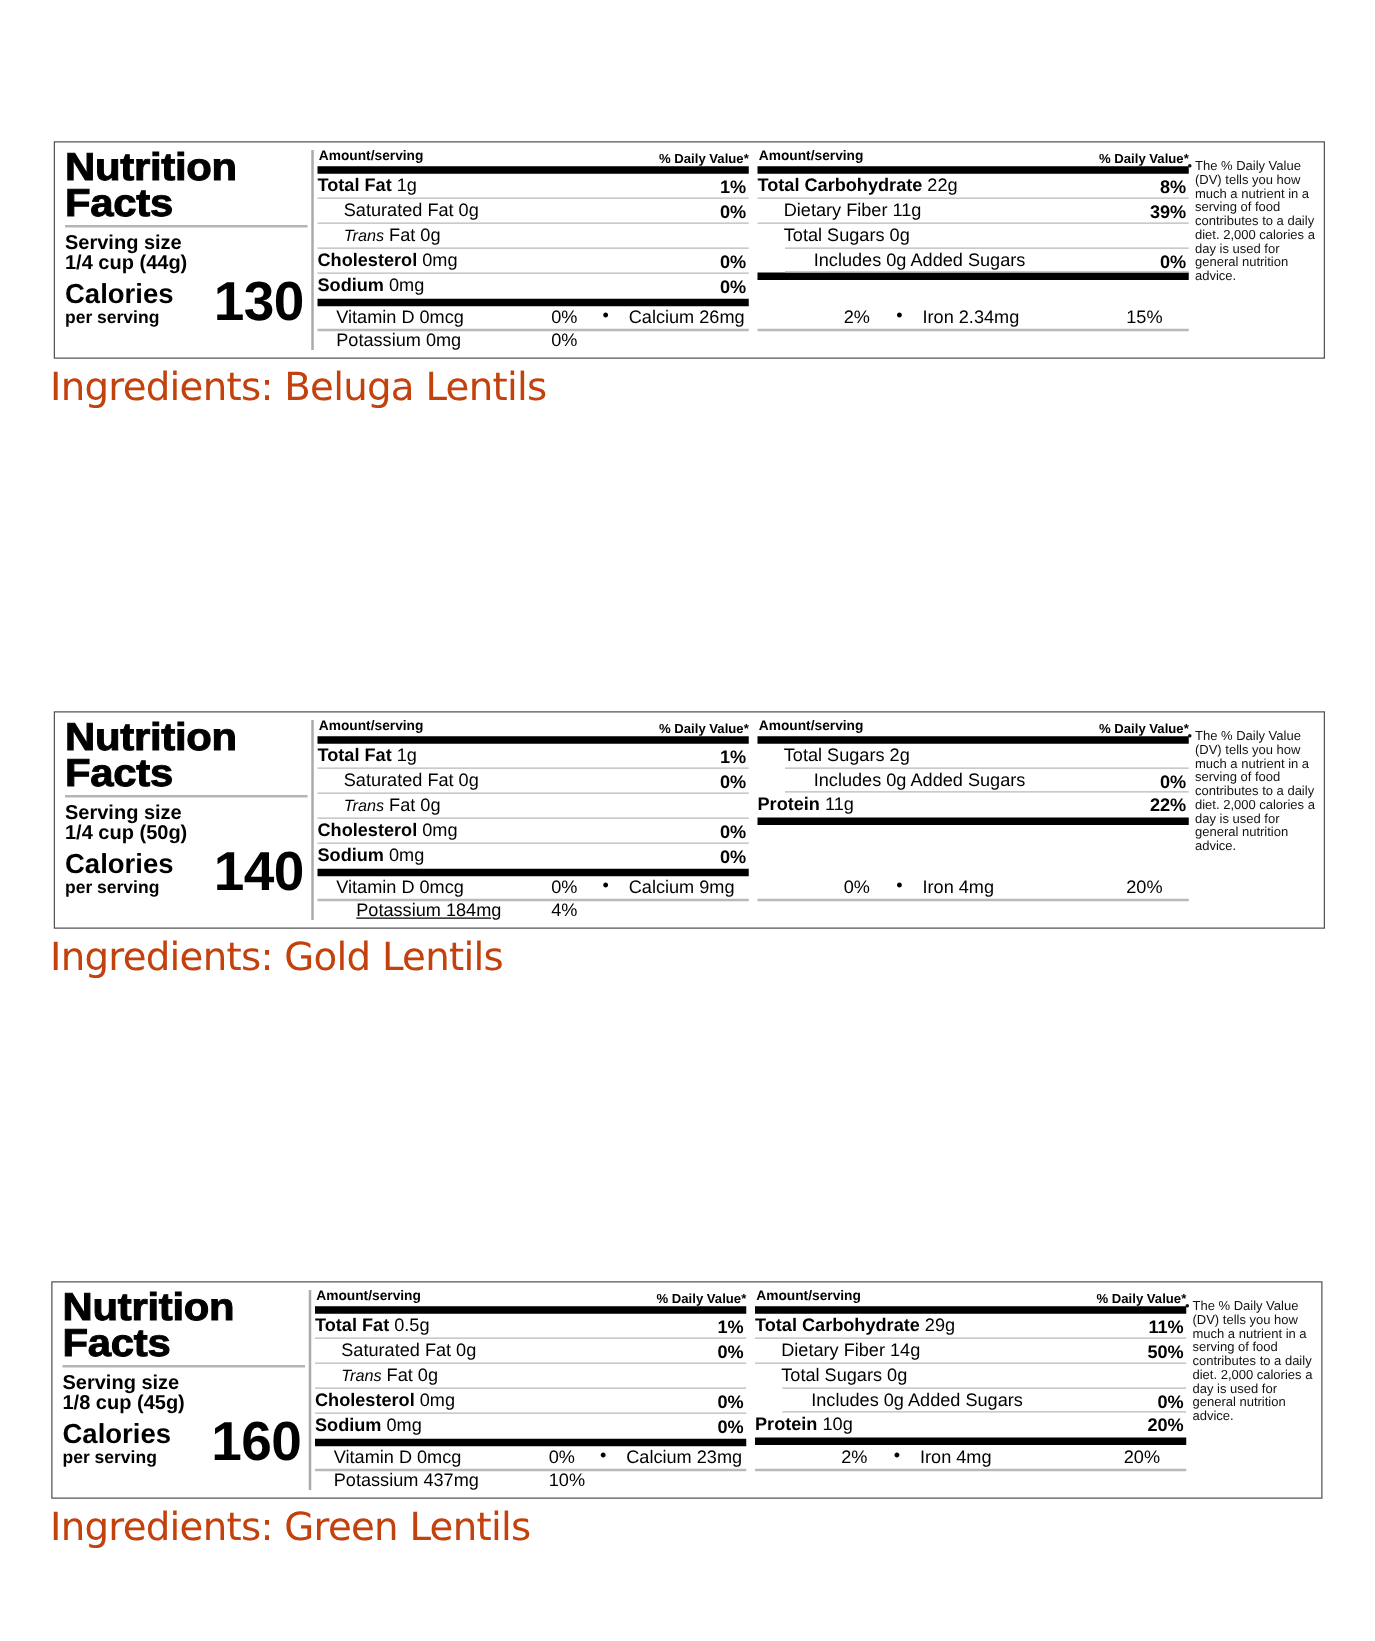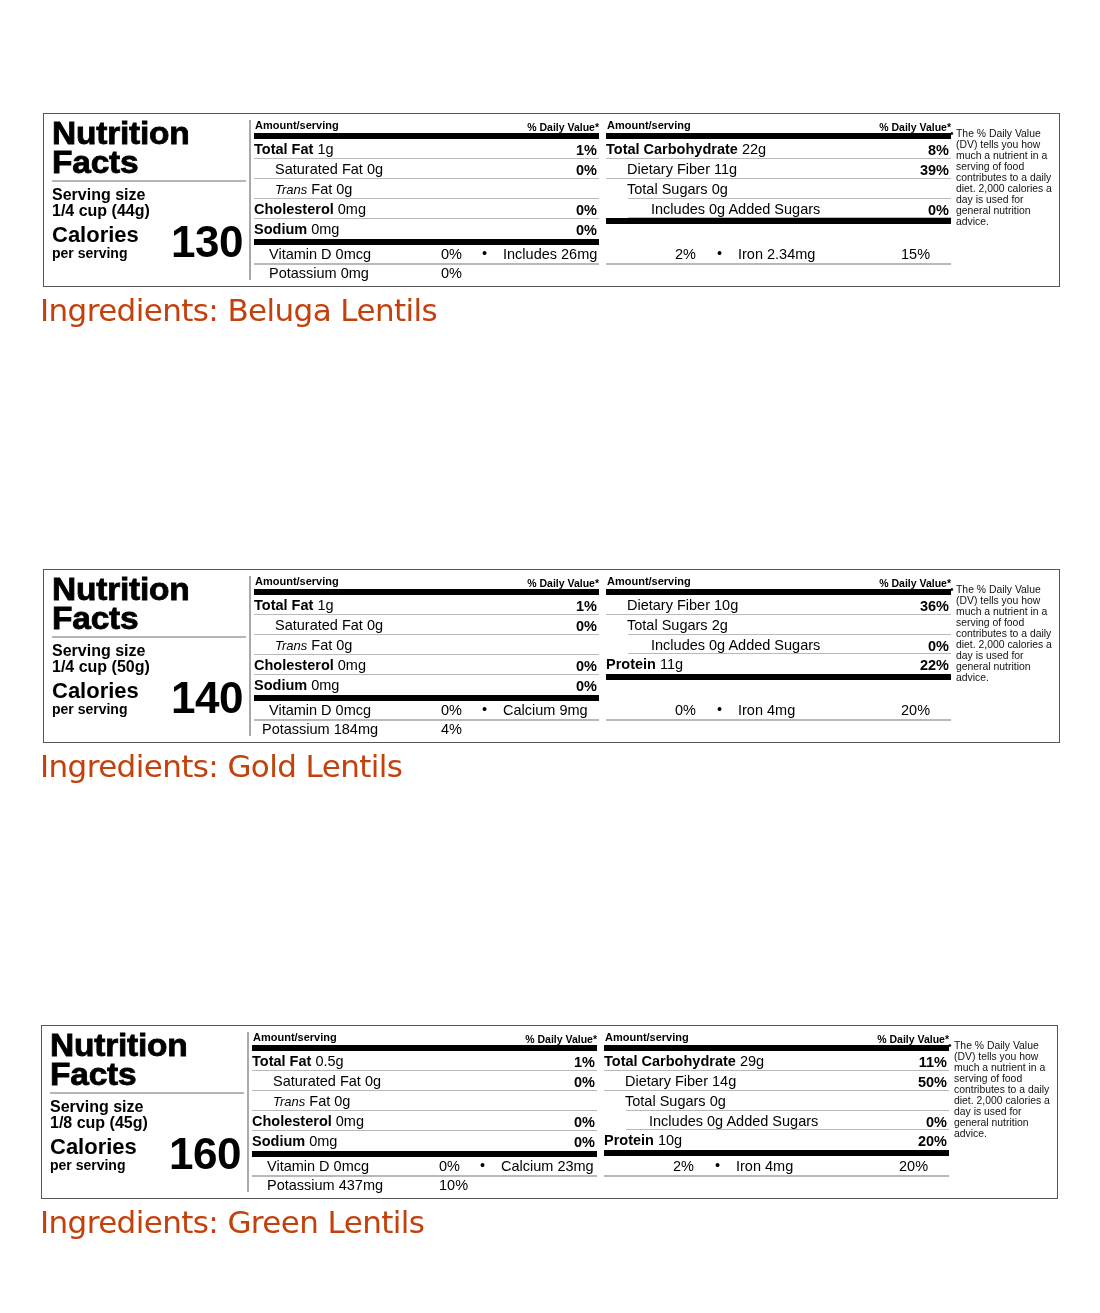--- a/index.html
+++ b/index.html
@@ -215,21 +215,21 @@
       <div class="row ind3" style="border-top:1.5px solid #b9b9b9; height:20px; margin-top:-1.5px;">
         <span class="name"><span>Includes 0g Added Sugars</span></span>
         <span class="pct">0%</span>
       </div>
       <div class="thick"></div>
     </div>
 
     <div class="micro-row" style="left:225px; top:130px;">Vitamin D 0mcg</div>
     <div class="micro-row" style="left:397px; top:130px;">0%</div>
     <div class="micro-row" style="left:438px; top:129px;">•</div>
-    <div class="micro-row" style="left:459px; top:130px;">Includes 26mg</div>
+    <div class="micro-row" style="left:459px; top:130px;">Calcium 26mg</div>
     <div class="micro-row" style="left:631px; top:130px;">2%</div>
     <div class="micro-row" style="left:673px; top:129px;">•</div>
     <div class="micro-row" style="left:694px; top:130px;">Iron 2.34mg</div>
     <div class="micro-row" style="left:857px; top:130px;">15%</div>
     <div class="micro-line" style="left:210px; top:149px; width:345px;"></div>
     <div class="micro-line" style="left:562px; top:149px; width:345px;"></div>
     <div class="micro-row" style="left:225px; top:149px;">Potassium 0mg</div>
     <div class="micro-row" style="left:397px; top:149px;">0%</div>
 
     <div class="footnote">
@@ -283,24 +283,20 @@
       </div>
       <div class="thick"></div>
     </div>
 
     <div class="col right">
       <div class="col-head">
         <span class="amt">Amount/serving</span>
         <span class="dv">% Daily Value*</span>
       </div>
       <div class="thick"></div>
-      <div class="row ind1">
-        <span class="name"><span>Dietary Fiber</span> <span>10g</span></span>
-        <span class="pct">36%</span>
-      </div>
       <div class="row ind1" style="border-bottom:none;">
         <span class="name"><span>Total Sugars</span> <span>2g</span></span>
         <span class="pct"></span>
       </div>
       <div class="row ind3" style="border-top:1.5px solid #b9b9b9; height:20px; margin-top:-1.5px;">
         <span class="name"><span>Includes 0g Added Sugars</span></span>
         <span class="pct">0%</span>
       </div>
       <div class="row last">
         <span class="name"><b>Protein</b> <span>11g</span></span>
@@ -312,21 +308,21 @@
     <div class="micro-row" style="left:225px; top:130px;">Vitamin D 0mcg</div>
     <div class="micro-row" style="left:397px; top:130px;">0%</div>
     <div class="micro-row" style="left:438px; top:129px;">•</div>
     <div class="micro-row" style="left:459px; top:130px;">Calcium 9mg</div>
     <div class="micro-row" style="left:631px; top:130px;">0%</div>
     <div class="micro-row" style="left:673px; top:129px;">•</div>
     <div class="micro-row" style="left:694px; top:130px;">Iron 4mg</div>
     <div class="micro-row" style="left:857px; top:130px;">20%</div>
     <div class="micro-line" style="left:210px; top:149px; width:345px;"></div>
     <div class="micro-line" style="left:562px; top:149px; width:345px;"></div>
-    <div class="micro-row" style="left:218px; top:149px;">Potassium 184mg</div>
+    <div class="micro-row" style="left:241px; top:149px;text-decoration:underline;">Potassium 184mg</div>
     <div class="micro-row" style="left:397px; top:149px;">4%</div>
 
     <div class="footnote">
       <span class="bullet">•</span>
       <span>The % Daily Value (DV) tells you how much a nutrient in a serving of food contributes to a daily diet. 2,000 calories a day is used for general nutrition advice.</span>
     </div>
   </div>
   <div class="ingredients" style="top: 748px;">Ingredients: Gold Lentils</div>
 
   <div class="label l3" style="top: 1025px;">

